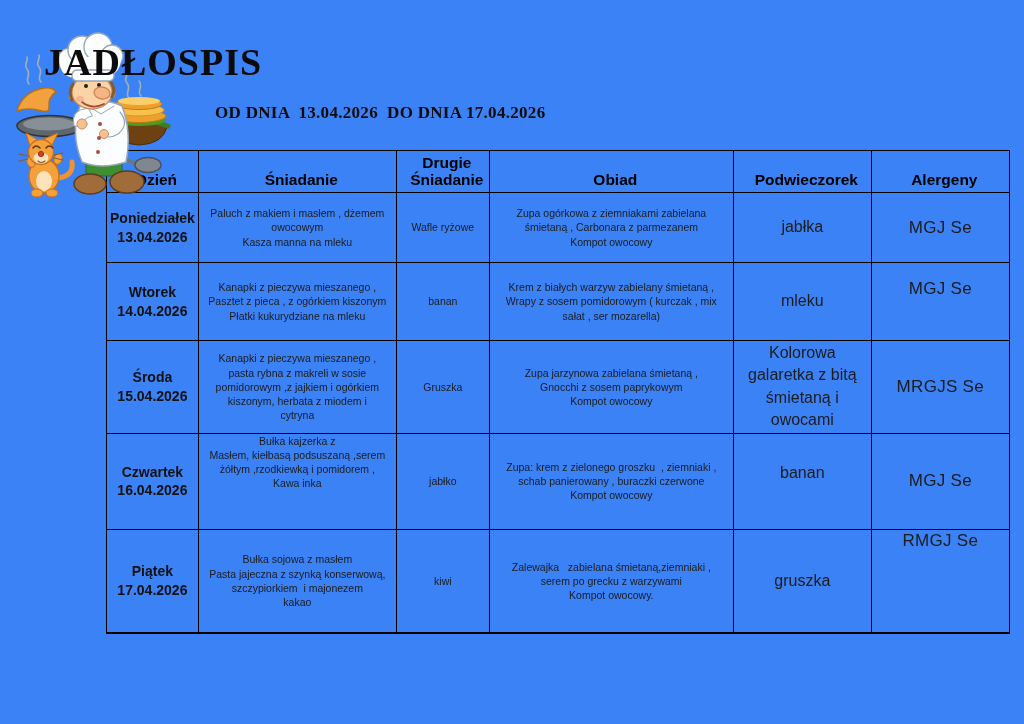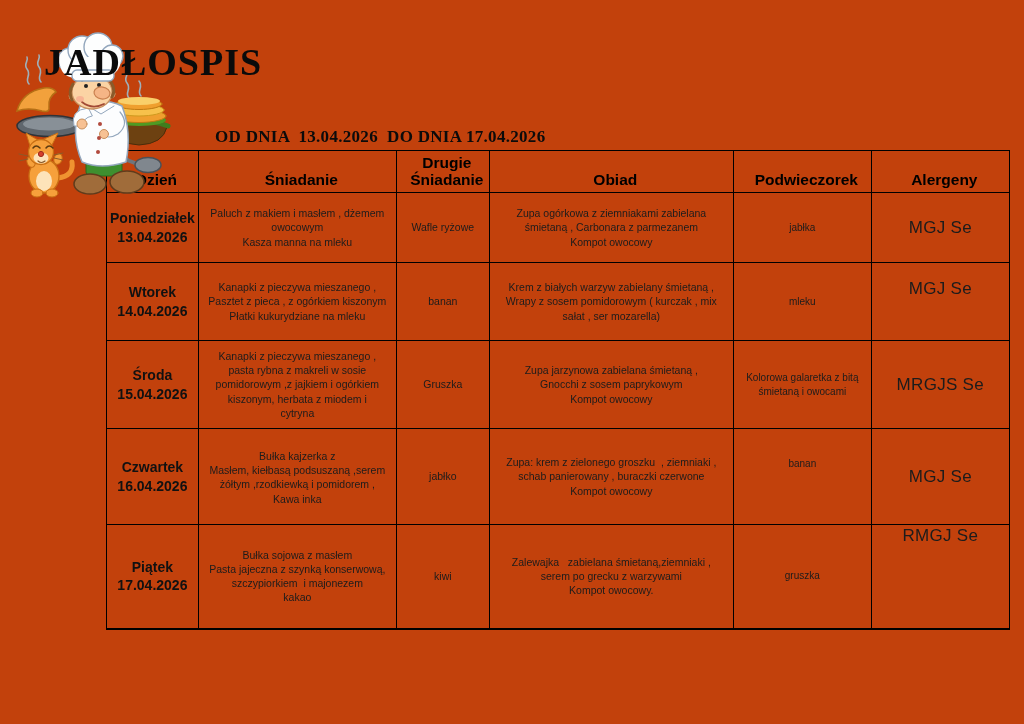--- a/index.html
+++ b/index.html
@@ -1,28 +1,28 @@
 <!DOCTYPE html>
 <html><head>
 <meta charset="utf-8">
 <style>
   html,body { margin:0; padding:0; background:#fff; }
   .page {
-    position:relative; width:1024px; height:724px; background:#c2410c;
+    position:relative; width:1024px; height:724px; background:#3b82f6;
     font-family:"Liberation Sans", sans-serif; overflow:hidden; color:#1a1a1a;
   }
   .title {
     position:absolute; left:44px; top:40px; margin:0; z-index:3;
     font-family:"Liberation Serif", serif; font-weight:bold;
     font-size:38px; letter-spacing:1px; color:#0b0b0b; white-space:pre;
   }
   .subtitle {
     position:absolute; left:215px; top:103px; z-index:3;
     font-family:"Liberation Serif", serif; font-weight:bold;
-    font-size:17px; letter-spacing:0.3px; color:#0b0b0b; white-space:pre;margin-top:24px;
+    font-size:17px; letter-spacing:0.3px; color:#0b0b0b; white-space:pre;
   }
   svg.chef { position:absolute; left:0; top:12px; z-index:2; }
 
   table.menu {
     position:absolute; left:106px; top:150px; z-index:1;
     border-collapse:collapse; table-layout:fixed; background:transparent;
   }
   table.menu th, table.menu td { border:1px solid #000; overflow:hidden; }
   table.menu { border:1px solid #000; border-bottom:2px solid #000; }
   tr.hr  { height:42px; }
@@ -35,24 +35,24 @@
     font-size:15.5px; font-weight:bold; text-align:center;
     vertical-align:bottom; padding:0 2px 4px 10px; line-height:1.12; color:#000;
   }
   th.mid { vertical-align:middle; padding-bottom:1px; }
   td {
     text-align:center; vertical-align:middle;
     white-space:pre-wrap; padding:1px 3px; color:#1c1c1c;
   }
   td.day    { font-weight:bold; font-size:14px;   line-height:1.32; color:#111; }
   td.meal   { font-size:10.5px; line-height:1.35; }
-  td.snack  { font-size:10px;   line-height:1.4;margin-top:17px; }
+  td.snack  { font-size:16px;   line-height:1.4;margin-top:17px; }
   td.allerg { font-size:17px; letter-spacing:0.3px; }
   .vt   { vertical-align:top; }
-  .pt5  { padding-top:20px; }
+  .pt5  { padding-top:0; }
   .pt16 { padding-top:16px; }
   .pt28 { padding-top:28px; }
   .pt30 { }
 </style>
 </head>
 <body>
 
 <div class="page">
 
   <svg class="chef" width="212" height="194" viewBox="0 0 212 194" aria-hidden="true">

